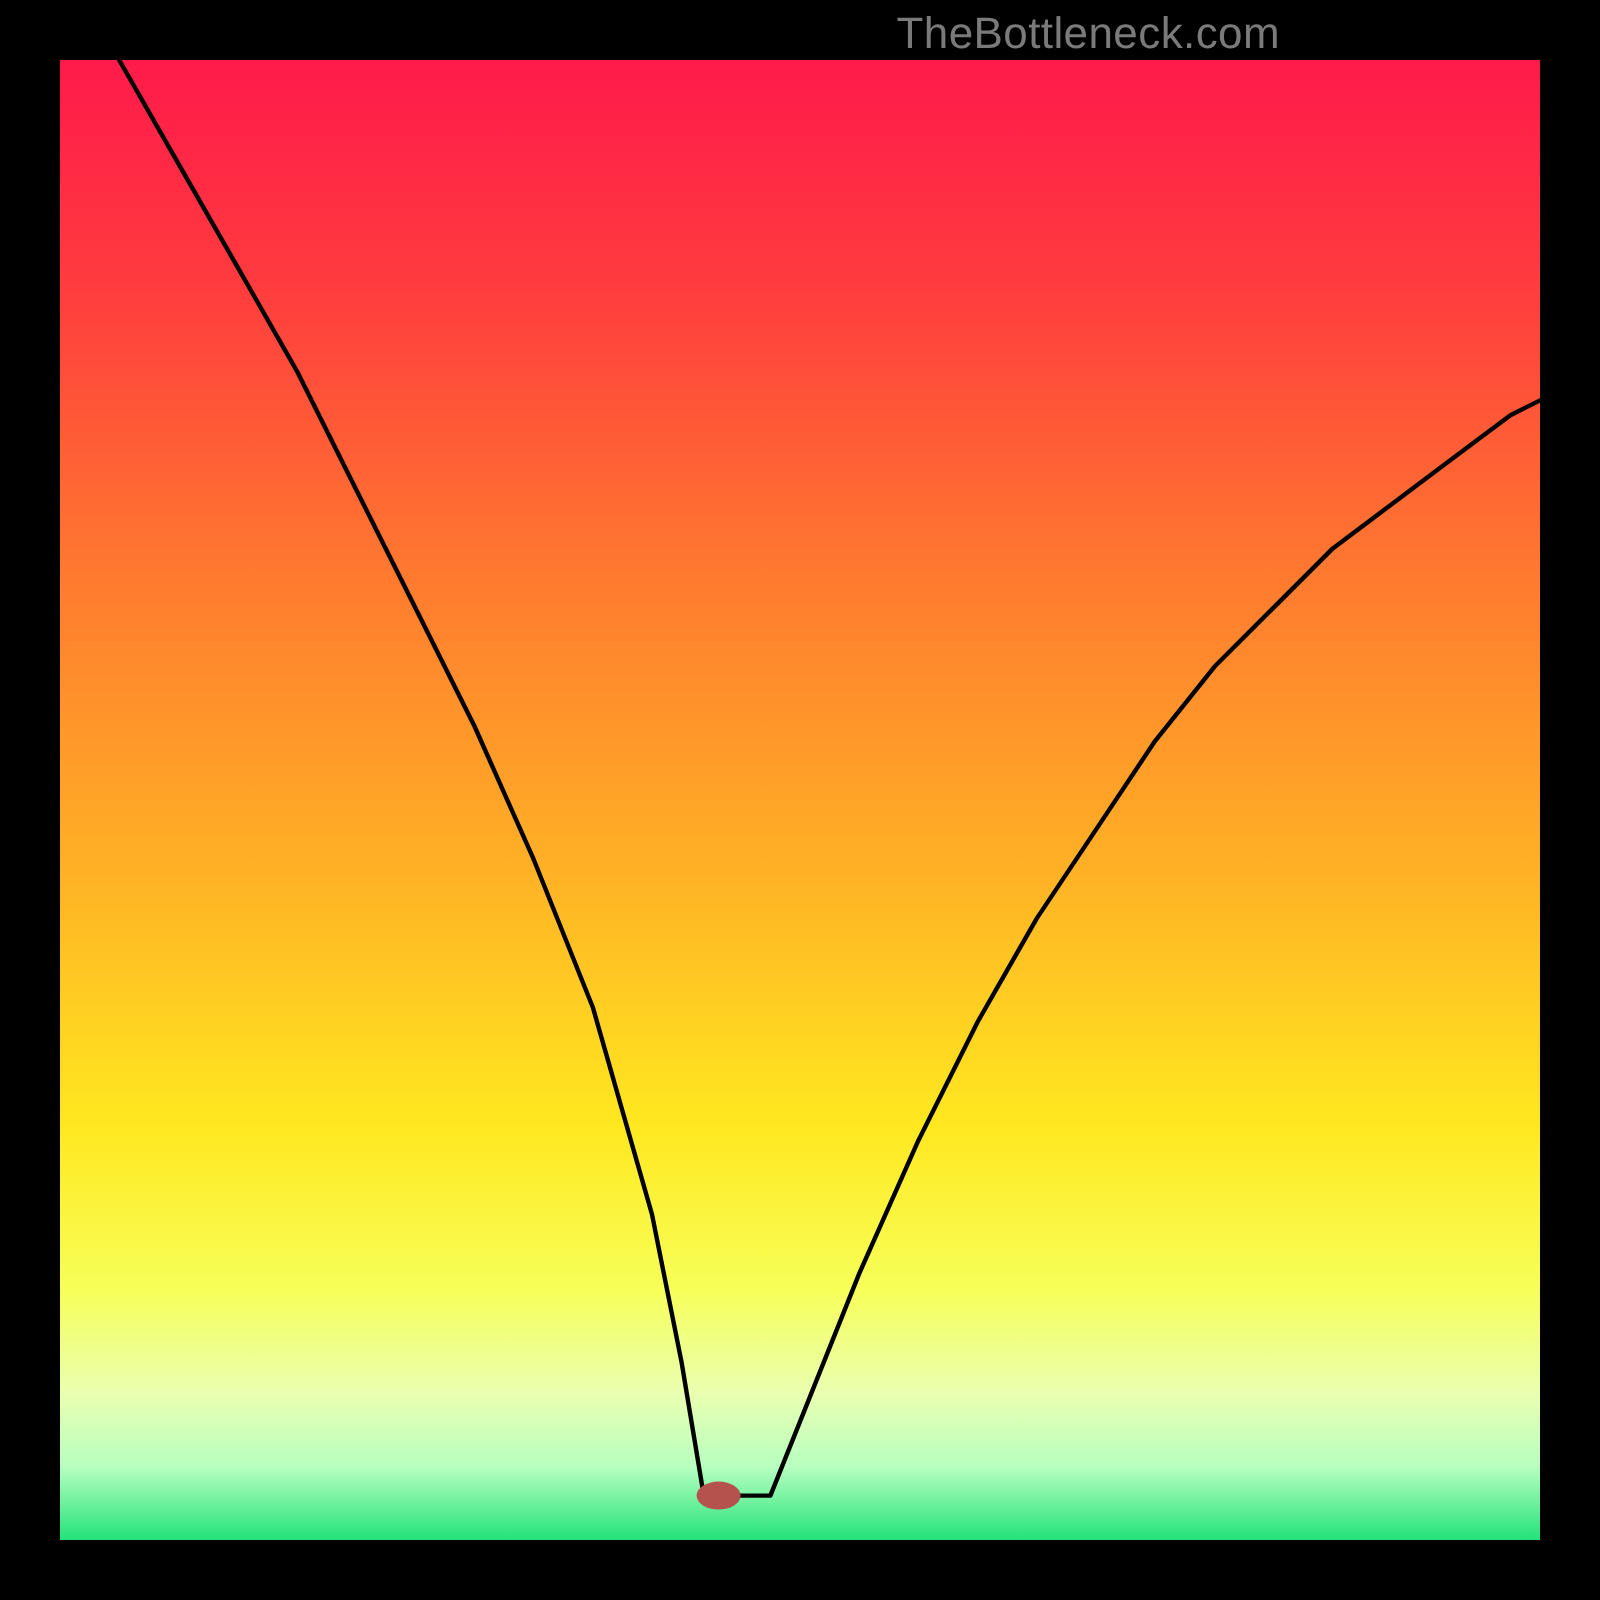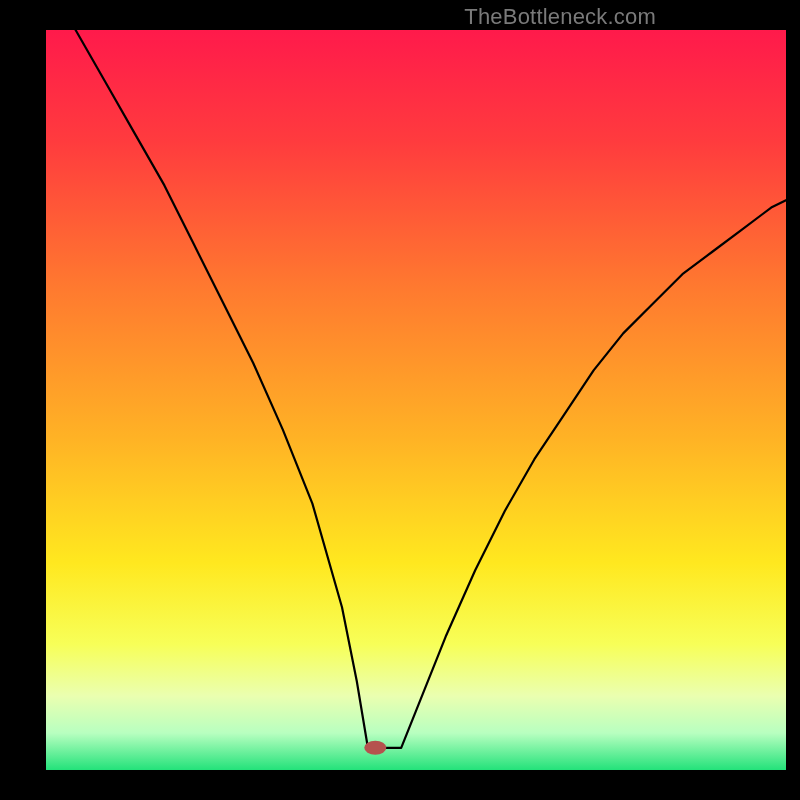--- a/index.html
+++ b/index.html
@@ -7,21 +7,21 @@
     padding: 0;
     width: 800px;
     height: 800px;
     background: #000;
     position: relative;
     font-family: Arial, Helvetica, sans-serif;
   }
   .frame {
     position: absolute;
     top: 0;
-    left: 16px;
+    left: 0;
     width: 652px;
     height: 800px;
     box-sizing: border-box;
   }
   .watermark {
     position: absolute;
     top: 4px;
     right: 12px;
     color: #7a7a7a;
     font-size: 22px;

